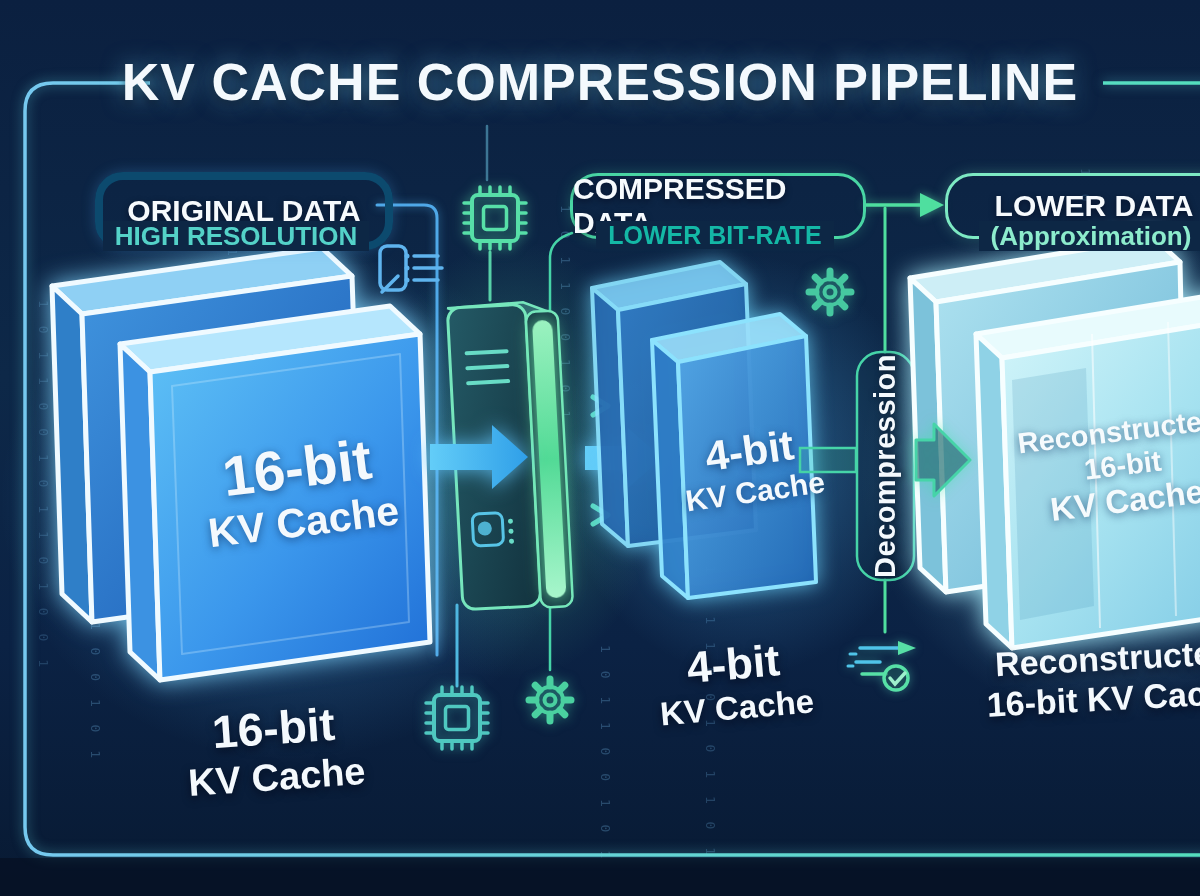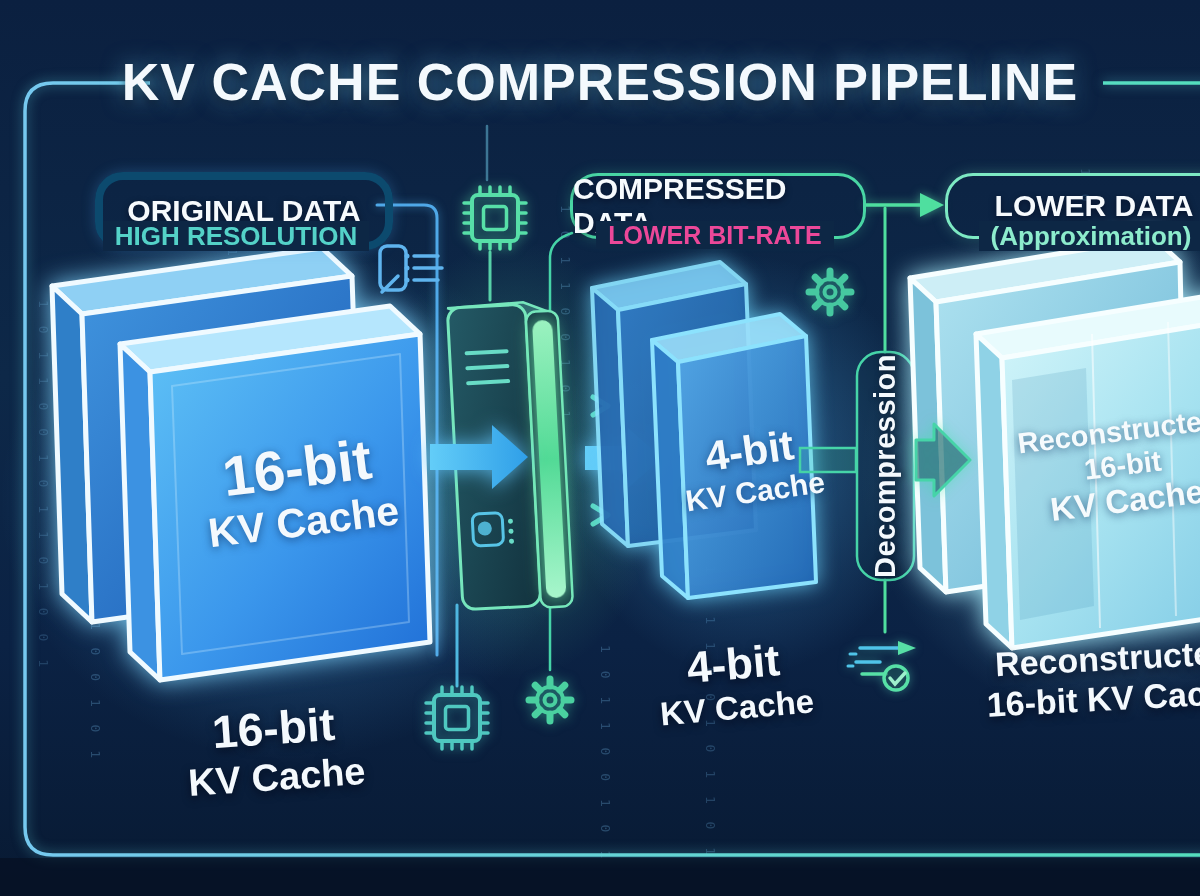--- a/index.html
+++ b/index.html
@@ -26,21 +26,21 @@
     position:absolute;z-index:3;border-radius:28px;
     display:flex;align-items:center;justify-content:center;
   }
   .stage-box.b1{left:95px;top:172px;width:282px;height:62px;border:8px solid #0c4a6e;box-shadow:0 0 14px rgba(80,170,240,.28);}
   .stage-box.b2{left:570px;top:173px;width:290px;height:60px;border:3px solid #49d6a4;box-shadow:0 0 14px rgba(70,220,170,.25);}
   .stage-box.b3{left:945px;top:173px;width:292px;height:60px;border:3px solid #7de9c3;box-shadow:0 0 14px rgba(120,235,195,.25);}
   .stage-title{font-size:30px;font-weight:800;color:#f6fafd;text-shadow:0 2px 6px rgba(0,0,20,.55);}
   .stage-sub{position:absolute;z-index:4;text-align:center;font-weight:700;}
   .stage-sub span{padding:0 12px;background:#0d2745;}
   .sub1{left:95px;top:221px;width:282px;font-size:26px;color:#54d2c8;}
-  .sub2{left:570px;top:221px;width:290px;font-size:25px;color:#ec4899;}
+  .sub2{left:570px;top:221px;width:290px;font-size:25px;color:#14b8a6;}
   .sub3{left:945px;top:221px;width:292px;font-size:26px;color:#8deccd;}
   .blocklabel{text-align:center;font-weight:800;text-shadow:0 2px 8px rgba(10,40,90,.6);}
   .lab16{left:150px;top:438px;width:300px;transform:rotate(-7deg);}
   .lab16 .l1{font-size:56px;line-height:60px;}
   .lab16 .l2{font-size:41px;line-height:48px;}
   .lab4{left:652px;top:428px;width:200px;transform:rotate(-8deg);}
   .lab4 .l1{font-size:42px;line-height:46px;}
   .lab4 .l2{font-size:30px;line-height:36px;}
   .labrec{left:988px;top:414px;width:270px;transform:rotate(-7deg);}
   .labrec .l1{font-size:29px;line-height:34px;}

